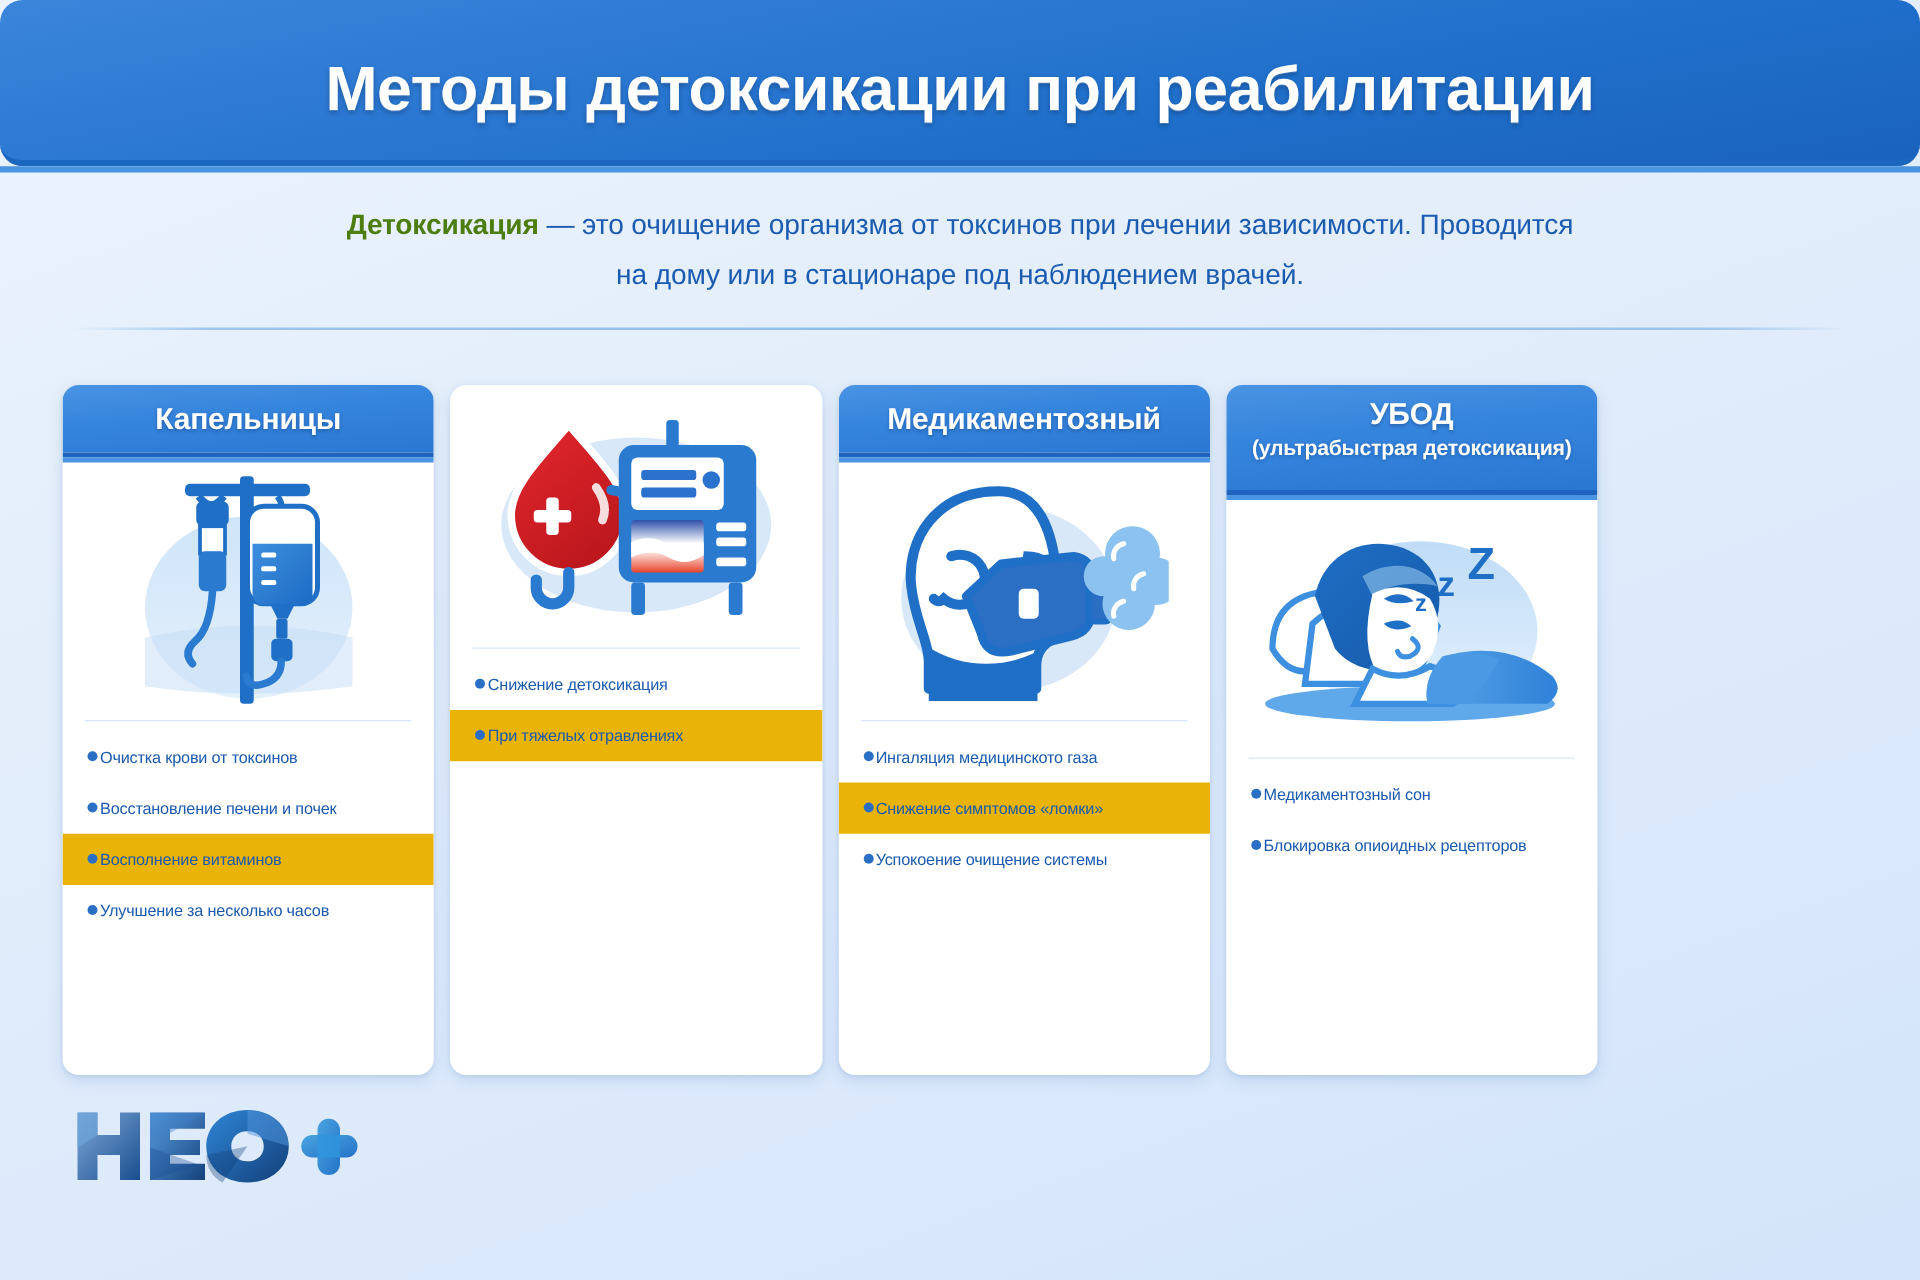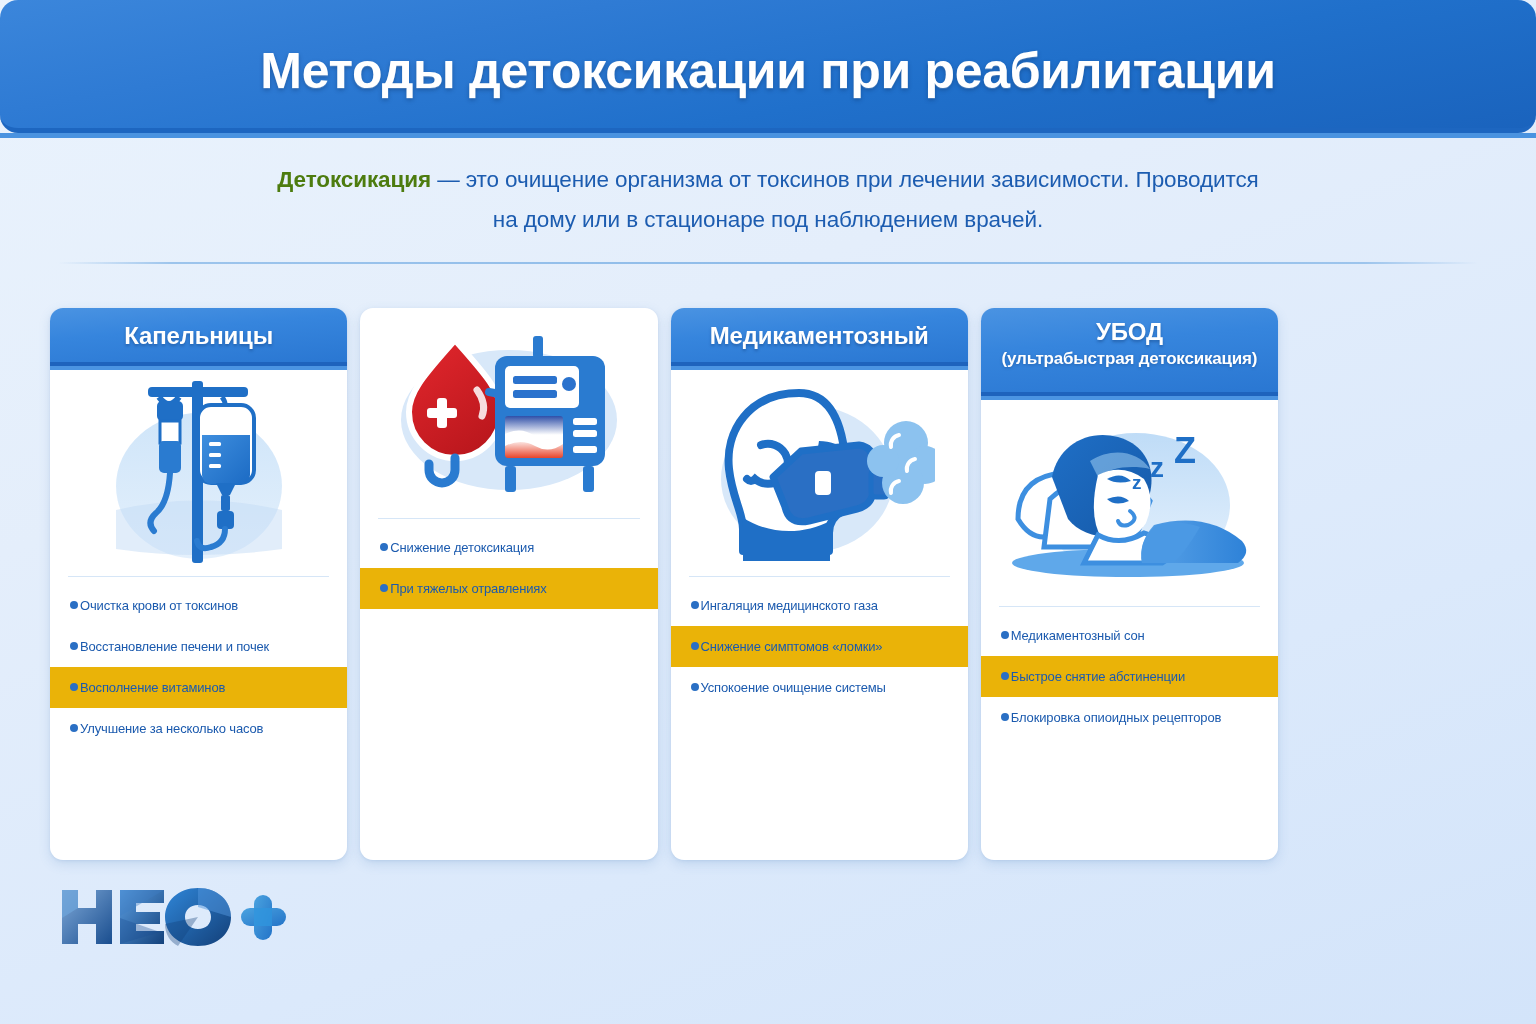--- a/index.html
+++ b/index.html
@@ -372,21 +372,20 @@
           <g fill="#1f6fc6">
             <text x="128" y="72" font-family="Liberation Sans, sans-serif" font-size="19" font-weight="bold">z</text>
             <text x="146" y="60" font-family="Liberation Sans, sans-serif" font-size="28" font-weight="bold">z</text>
             <text x="170" y="46" font-family="Liberation Sans, sans-serif" font-size="36" font-weight="bold">Z</text>
           </g>
         </svg>
       </div>
       <div class="list-divider"></div>
       <ul class="bullets">
         <li class="bullet">Медикаментозный сон</li>
-        <li class="bullet alt">Быстрое снятие абстиненции</li>
         <li class="bullet">Блокировка опиоидных рецепторов</li>
       </ul>
     </div>
   </div>
 
 </div>
 
 <div class="logo">
   <svg width="230" height="62" viewBox="0 0 230 62">
     <defs>

